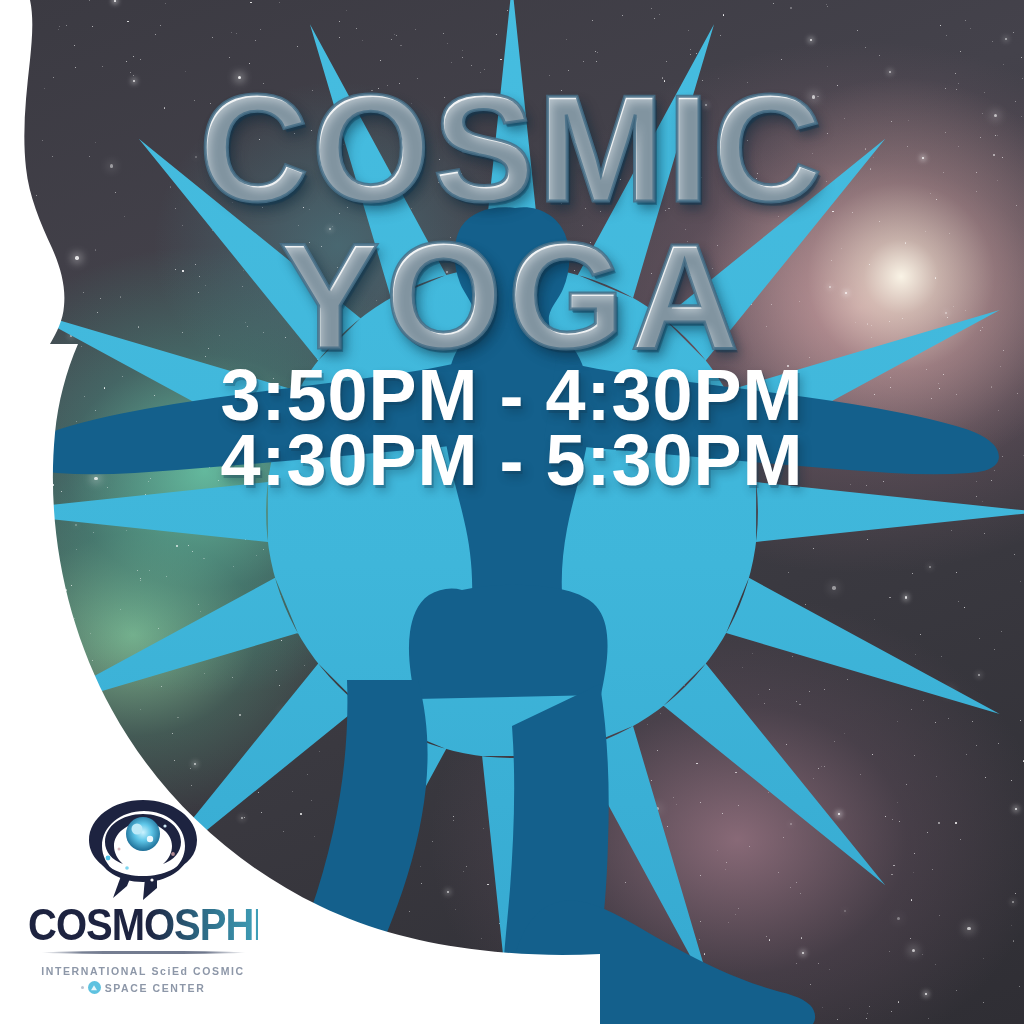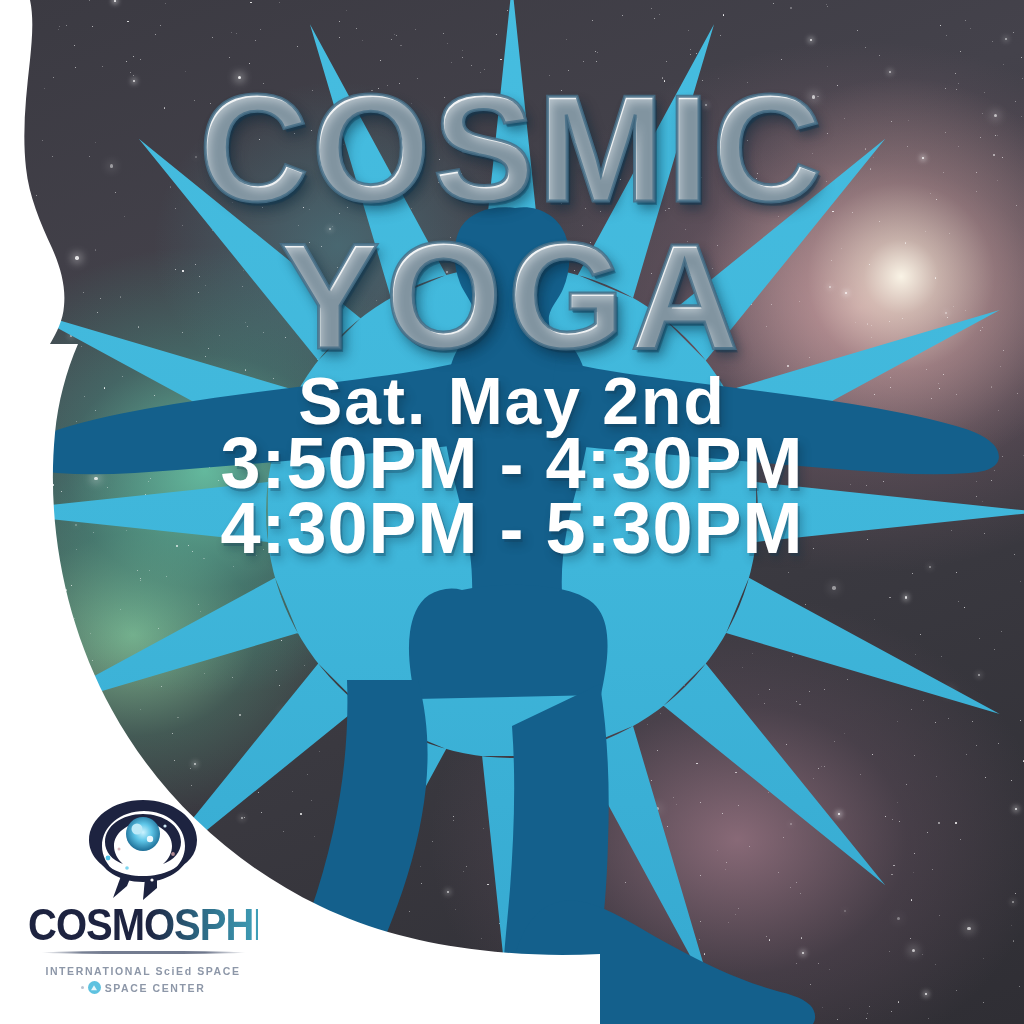--- a/index.html
+++ b/index.html
@@ -1361,21 +1361,20 @@
     <div class="title-line display d-cosmic">
       <span class="under">COSMIC</span>
       <span class="inner">COSMIC</span>
     </div>
 
     <div class="title-line display d-yoga">
       <span class="under">YOGA</span>
       <span class="inner">YOGA</span>
     </div>
 
-    <div class="title-line sub2">Sat. May 2nd</div>
     <div class="title-line time">3:50PM - 4:30PM</div>
     <div class="title-line time">4:30PM - 5:30PM</div>
 
   </div>
 
   <div class="logo">
 
     <svg class="logo-glyph" viewBox="0 0 132 108" xmlns="http://www.w3.org/2000/svg">
       <defs>
         <radialGradient id="core" cx="50%" cy="45%" r="55%">
@@ -1411,21 +1410,21 @@
       <circle cx="88" cy="34" r="1.6" fill="#cfe9f6"></circle>
       <circle cx="96" cy="62" r="1.9" fill="#b08a92"></circle>
       <circle cx="42" cy="57" r="1.5" fill="#d8b7bd"></circle>
       <circle cx="75" cy="88" r="1.6" fill="#ffffff"></circle>
     </svg>
 
     <div class="logo-word">COSMOSPHERE</div>
     <div class="logo-rule"></div>
 
     <div class="logo-tag">
-      <div>INTERNATIONAL SciEd SPACE</div>
+      <div>INTERNATIONAL SciEd COSMIC</div>
       <div class="tag2">
         <span class="tag-dot"></span>
         <span class="tag-badge"></span>
         <span>SPACE CENTER</span>
       </div>
     </div>
 
   </div>
 
 </div>

